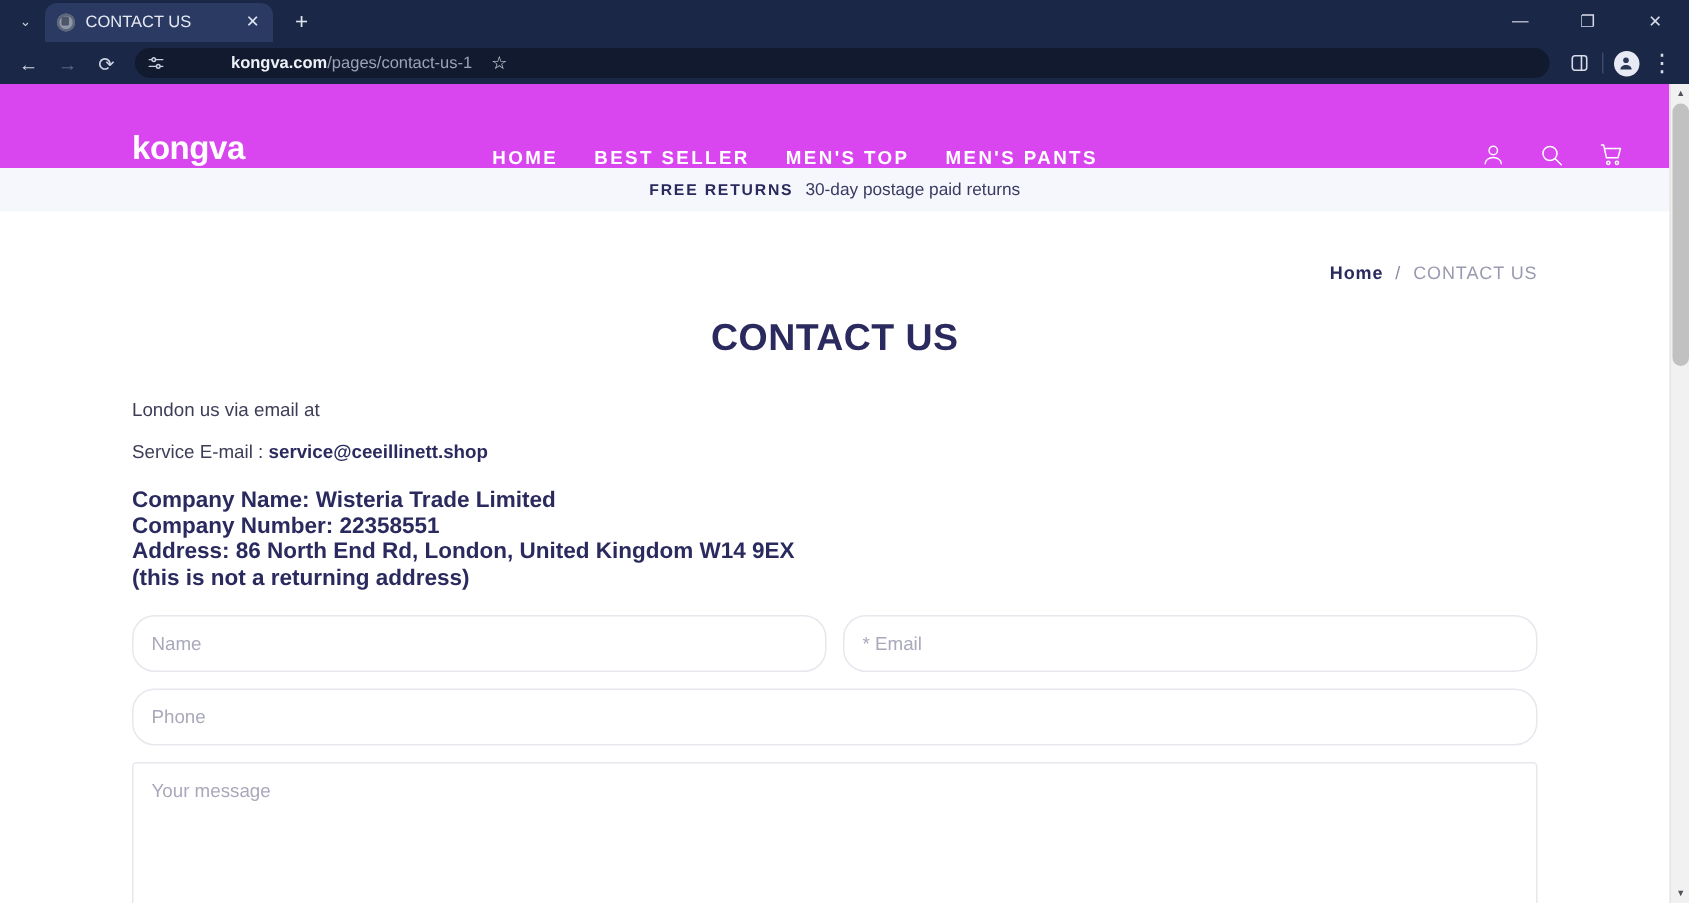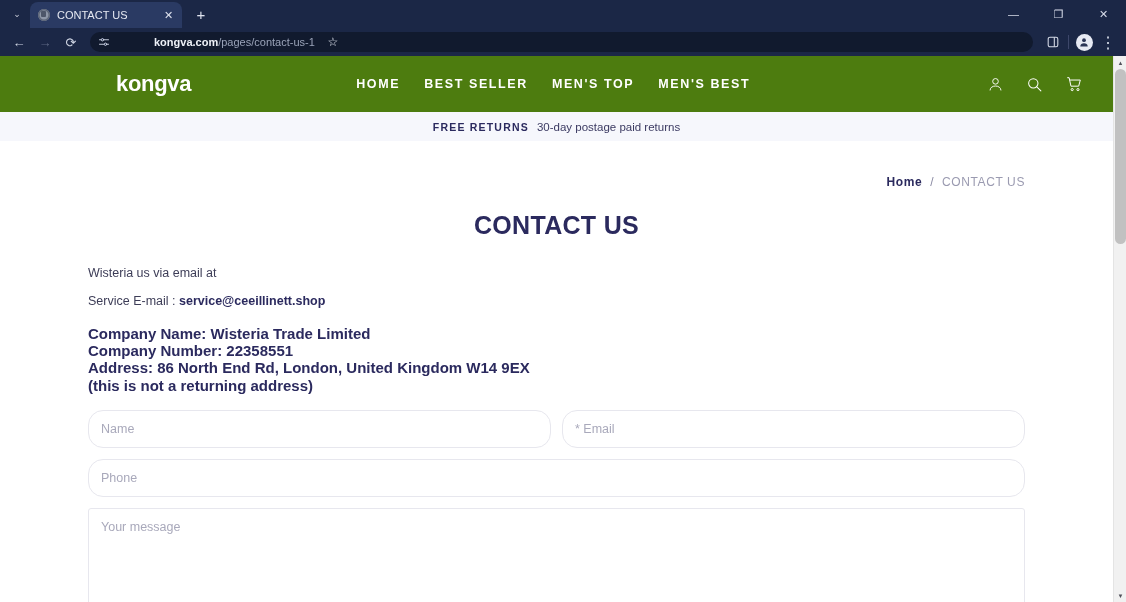--- a/index.html
+++ b/index.html
@@ -105,23 +105,23 @@
   
   .viewport {
     position: absolute; left: 0; top: 56px;
     width: 1126px; height: 546px; background: #fff;
     overflow: hidden;
   }
   .page { width: 1113px; height: 546px; position: relative; background:#fff; }
 
   
   .site-header {
-    height: 56px; background: #4d7c0f;
-    display: flex; align-items: center;
-    padding: 0 30px 0 116px;
+    height: 56px; background: #d946ef;
+    display: flex; align-items: flex-end;
+    padding: 0 30px 0 88px;
   }
   .logo {
     font-size: 22px; font-weight: 700; color: #ffffff;
     letter-spacing: -0.3px;
   }
   .nav {
     display: flex; align-items: center; gap: 24px;
     margin-left: 165px;
   }
   .nav a {
@@ -256,21 +256,21 @@
 
   <div class="viewport">
     <div class="page">
 
       <div class="site-header">
         <div class="logo">kongva</div>
         <div class="nav">
           <a href="#">HOME</a>
           <a href="#">BEST SELLER</a>
           <a href="#">MEN'S TOP</a>
-          <a href="#">MEN'S BEST</a>
+          <a href="#">MEN'S PANTS</a>
         </div>
         <div class="header-icons">
           <div class="hicon">
             <svg width="17" height="17" viewBox="0 0 20 20" fill="none" stroke="#ffffff" stroke-width="1.1">
               <circle cx="10" cy="6.3" r="3.3"></circle>
                 <path d="M3.6 17c0-3.3 2.9-5.2 6.4-5.2s6.4 1.9 6.4 5.2"></path>
             </svg>
           </div>
           <div class="hicon">
             <svg width="17" height="17" viewBox="0 0 20 20" fill="none" stroke="#ffffff" stroke-width="1.2">
@@ -297,21 +297,21 @@
 
         <div class="breadcrumb">
           <span class="home">Home</span>
           <span class="sep">/</span>
           <span class="cur">CONTACT US</span>
         </div>
 
         <h1 class="page-title">CONTACT US</h1>
 
         <div class="body-copy">
-          <p>Wisteria us via email at</p>
+          <p>London us via email at</p>
           <p class="email-line"><span>Service E-mail :</span> <b>service@ceeillinett.shop</b></p>
           <div class="company-block">
             <div>Company Name: Wisteria Trade Limited</div>
             <div>Company Number: 22358551</div>
             <div>Address: 86 North End Rd, London, United Kingdom W14 9EX</div>
             <div>(this is not a returning address)</div>
           </div>
         </div>
 
         <form>

